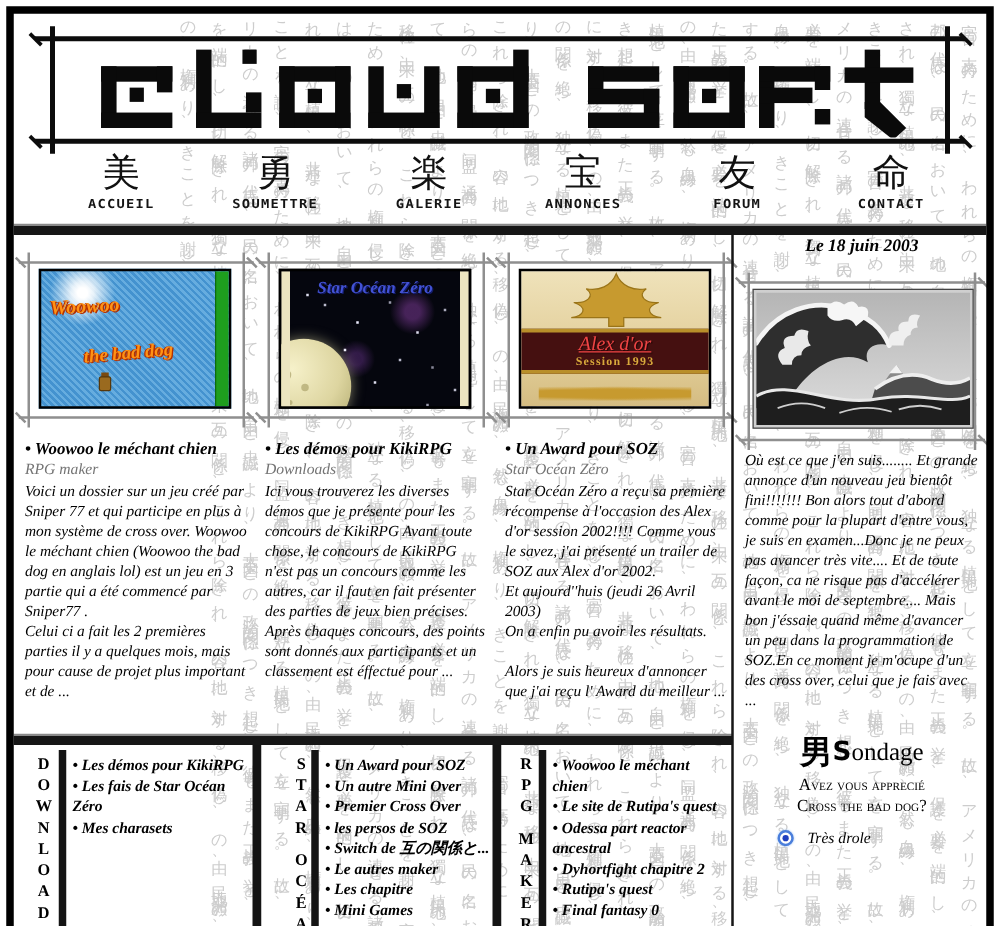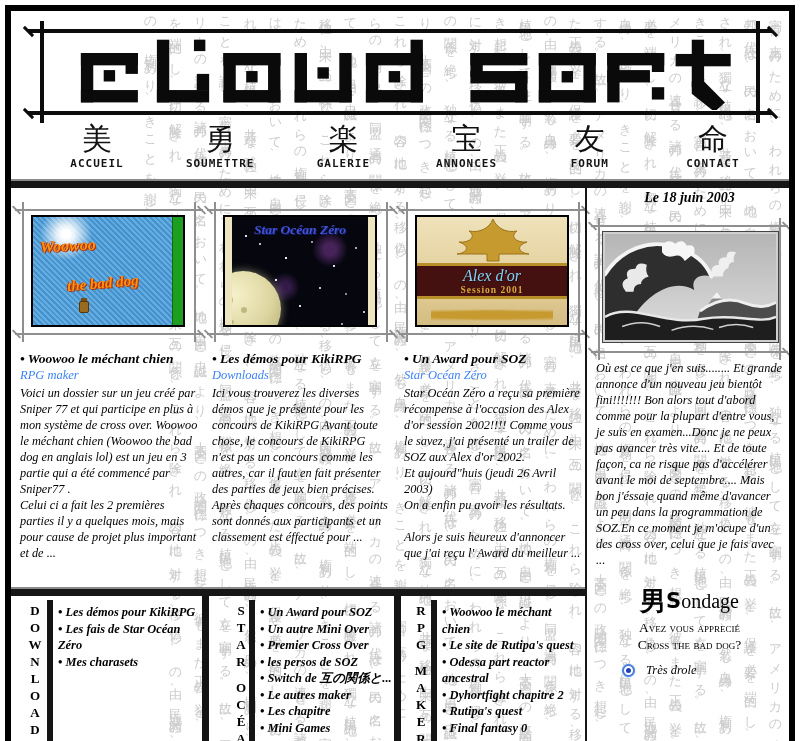--- a/index.html
+++ b/index.html
@@ -32,21 +32,21 @@
   .nav-label { font-size:11px; font-weight:bold; letter-spacing:1px; margin-top:2px;
                font-family:"DejaVu Sans Mono",monospace; color:#141414; transform:scaleY(.9); }
   .nav-rule { position:absolute; left:11px; top:179px; width:778px; height:9px;
               background:linear-gradient(#8a8a8a 0 2px,#161616 2px); z-index:2; }
   .bottom-rule { position:absolute; left:11px; top:587px; width:575px; height:9px;
               background:linear-gradient(#8a8a8a 0 2px,#161616 2px); z-index:2; }
   
   .article { position:absolute; top:193px; width:178px; z-index:2; }
   .a1 { left:20px; } .a2 { left:212px; } .a3 { left:404px; }
   .a-title { font-size:13.5px; font-weight:bold; font-style:italic; color:#000; margin-top:8px; }
-  .a-cat   { font-size:12.5px; font-style:italic; color:#3b82f6; margin:1px 0 2px; }
+  .a-cat   { font-size:12.5px; font-style:italic; color:#737373; margin:1px 0 2px; }
   .a-body  { font-size:12.3px; font-style:italic; color:#000; line-height:16px; white-space:pre-line; }
   
   .thumb-wrap { position:relative; height:150px; }
   .fl { position:absolute; background:#8f8f8f; }
   .fl-h { left:-5px; right:-5px; height:2px; }
   .fl-h::before, .fl-h::after { content:""; position:absolute; width:11px; height:2px; background:#8f8f8f; transform:rotate(45deg); top:0; }
   .fl-h::before { left:-4px; } .fl-h::after { right:-4px; }
   .fl-top { top:16px; } .fl-bot { top:140px; }
   .fl-v { width:2px; top:9px; height:140px; }
   .fl-left { left:2px; } .fl-right { right:2px; }
@@ -83,22 +83,22 @@
   .soz-moon::before { content:""; position:absolute; left:18px; top:24px; width:10px; height:10px;
       border-radius:50%; background:rgba(150,140,80,.55);
       box-shadow:16px 10px 0 -2px rgba(150,140,80,.5), 4px 22px 0 -3px rgba(150,140,80,.5); }
   .soz-title { position:absolute; top:5px; left:0; right:0; text-align:center; font-size:13.5px;
       font-style:italic; font-weight:bold; color:#4252d4; text-shadow:1px 1px 0 #141c6a; }
   
   .thumb-alex { background:linear-gradient(#efe2ba, #e0cb94 70%, #d4bc82); }
   .alex-tree { position:absolute; left:0; right:0; top:0; height:48px; }
   .alex-band { position:absolute; left:0; right:0; top:46px; height:36px; background:#451010;
       border-top:3px solid #b98f2a; border-bottom:3px solid #b98f2a; text-align:center; }
-  .alex-line1 { font-size:16px; font-style:italic; color:#7dd3fc; line-height:19px;
-      text-shadow:1px 1px 0 #2a0808; }
+  .alex-line1 { font-size:16px; font-style:italic; color:#ef4444; line-height:19px;
+      text-shadow:1px 1px 0 #2a0808;text-decoration:underline; }
   .alex-line2 { font-size:9.5px; font-weight:bold; color:#d9aa3c; letter-spacing:1px; line-height:10px; }
   .alex-orn { position:absolute; bottom:3px; left:14px; right:14px; height:14px;
       background:radial-gradient(ellipse at 20% 50%, #c79a2f 0 28%, rgba(199,154,47,0) 60%),
                  radial-gradient(ellipse at 50% 50%, #c79a2f 0 30%, rgba(199,154,47,0) 62%),
                  radial-gradient(ellipse at 80% 50%, #c79a2f 0 28%, rgba(199,154,47,0) 60%); }
   
   .right-col { position:absolute; left:585px; top:187px; width:204px; height:600px;
       border-left:2px solid #161616; padding:3px 6px 0 9px; z-index:2; }
   .news-date { text-align:center; font-size:14px; font-weight:bold; font-style:italic; }
   .news-thumb-wrap { position:relative; height:152px; margin-top:2px; }
@@ -292,21 +292,21 @@
       <div class="fl fl-h fl-top"></div>
         <div class="fl fl-h fl-bot"></div>
       <div class="fl fl-v fl-left"></div>
         <div class="fl fl-v fl-right"></div>
       <div class="thumb thumb-alex">
         <svg class="alex-tree" viewBox="0 0 152 48">
           <path fill="#c79a2f" stroke="#9a7418" stroke-width="1" d="M76,2 C72,12 62,16 52,14 C60,20 52,26 42,25 C54,29 50,36 40,37 L70,37 L70,44 L82,44 L82,37 L112,37 C102,36 98,29 110,25 C100,26 92,20 100,14 C90,16 80,12 76,2 Z"></path>
         </svg>
         <div class="alex-band">
           <div class="alex-line1">Alex d'or</div>
-          <div class="alex-line2">Session 2001</div>
+          <div class="alex-line2">Session 1993</div>
         </div>
         <div class="alex-orn"></div>
       </div>
     </div>
     <h3 class="a-title">• Un Award pour SOZ</h3>
     <div class="a-cat">Star Océan Zéro</div>
     <p class="a-body">Star Océan Zéro a reçu sa première récompense à l'occasion des Alex d'or session 2002!!!! Comme vous le savez, j'ai présenté un trailer de SOZ aux Alex d'or 2002.
 Et aujourd''huis (jeudi 26 Avril 2003)
 On a enfin pu avoir les résultats.
 

